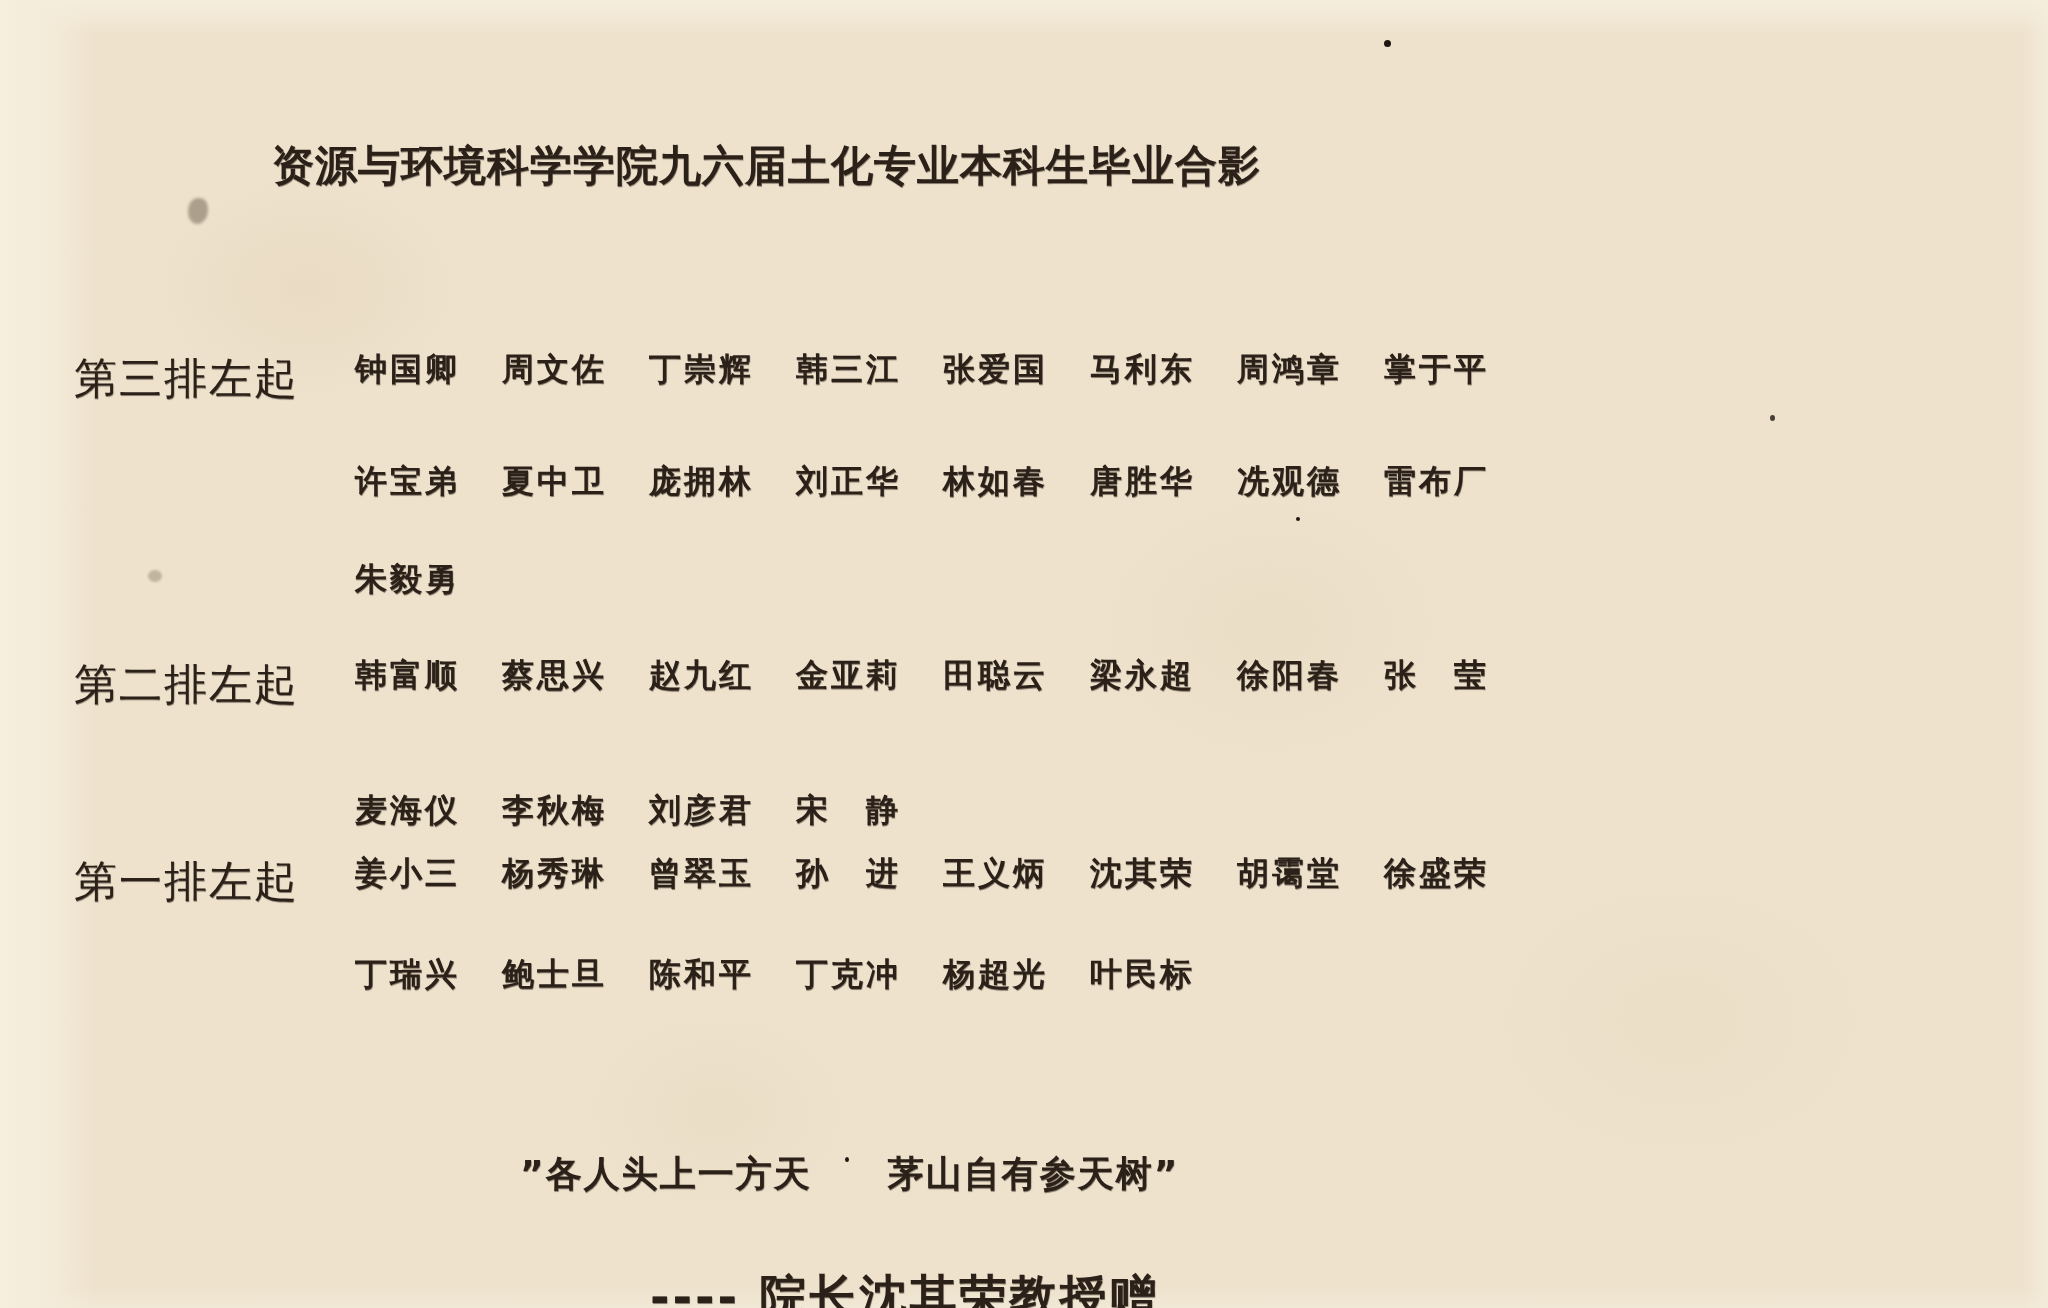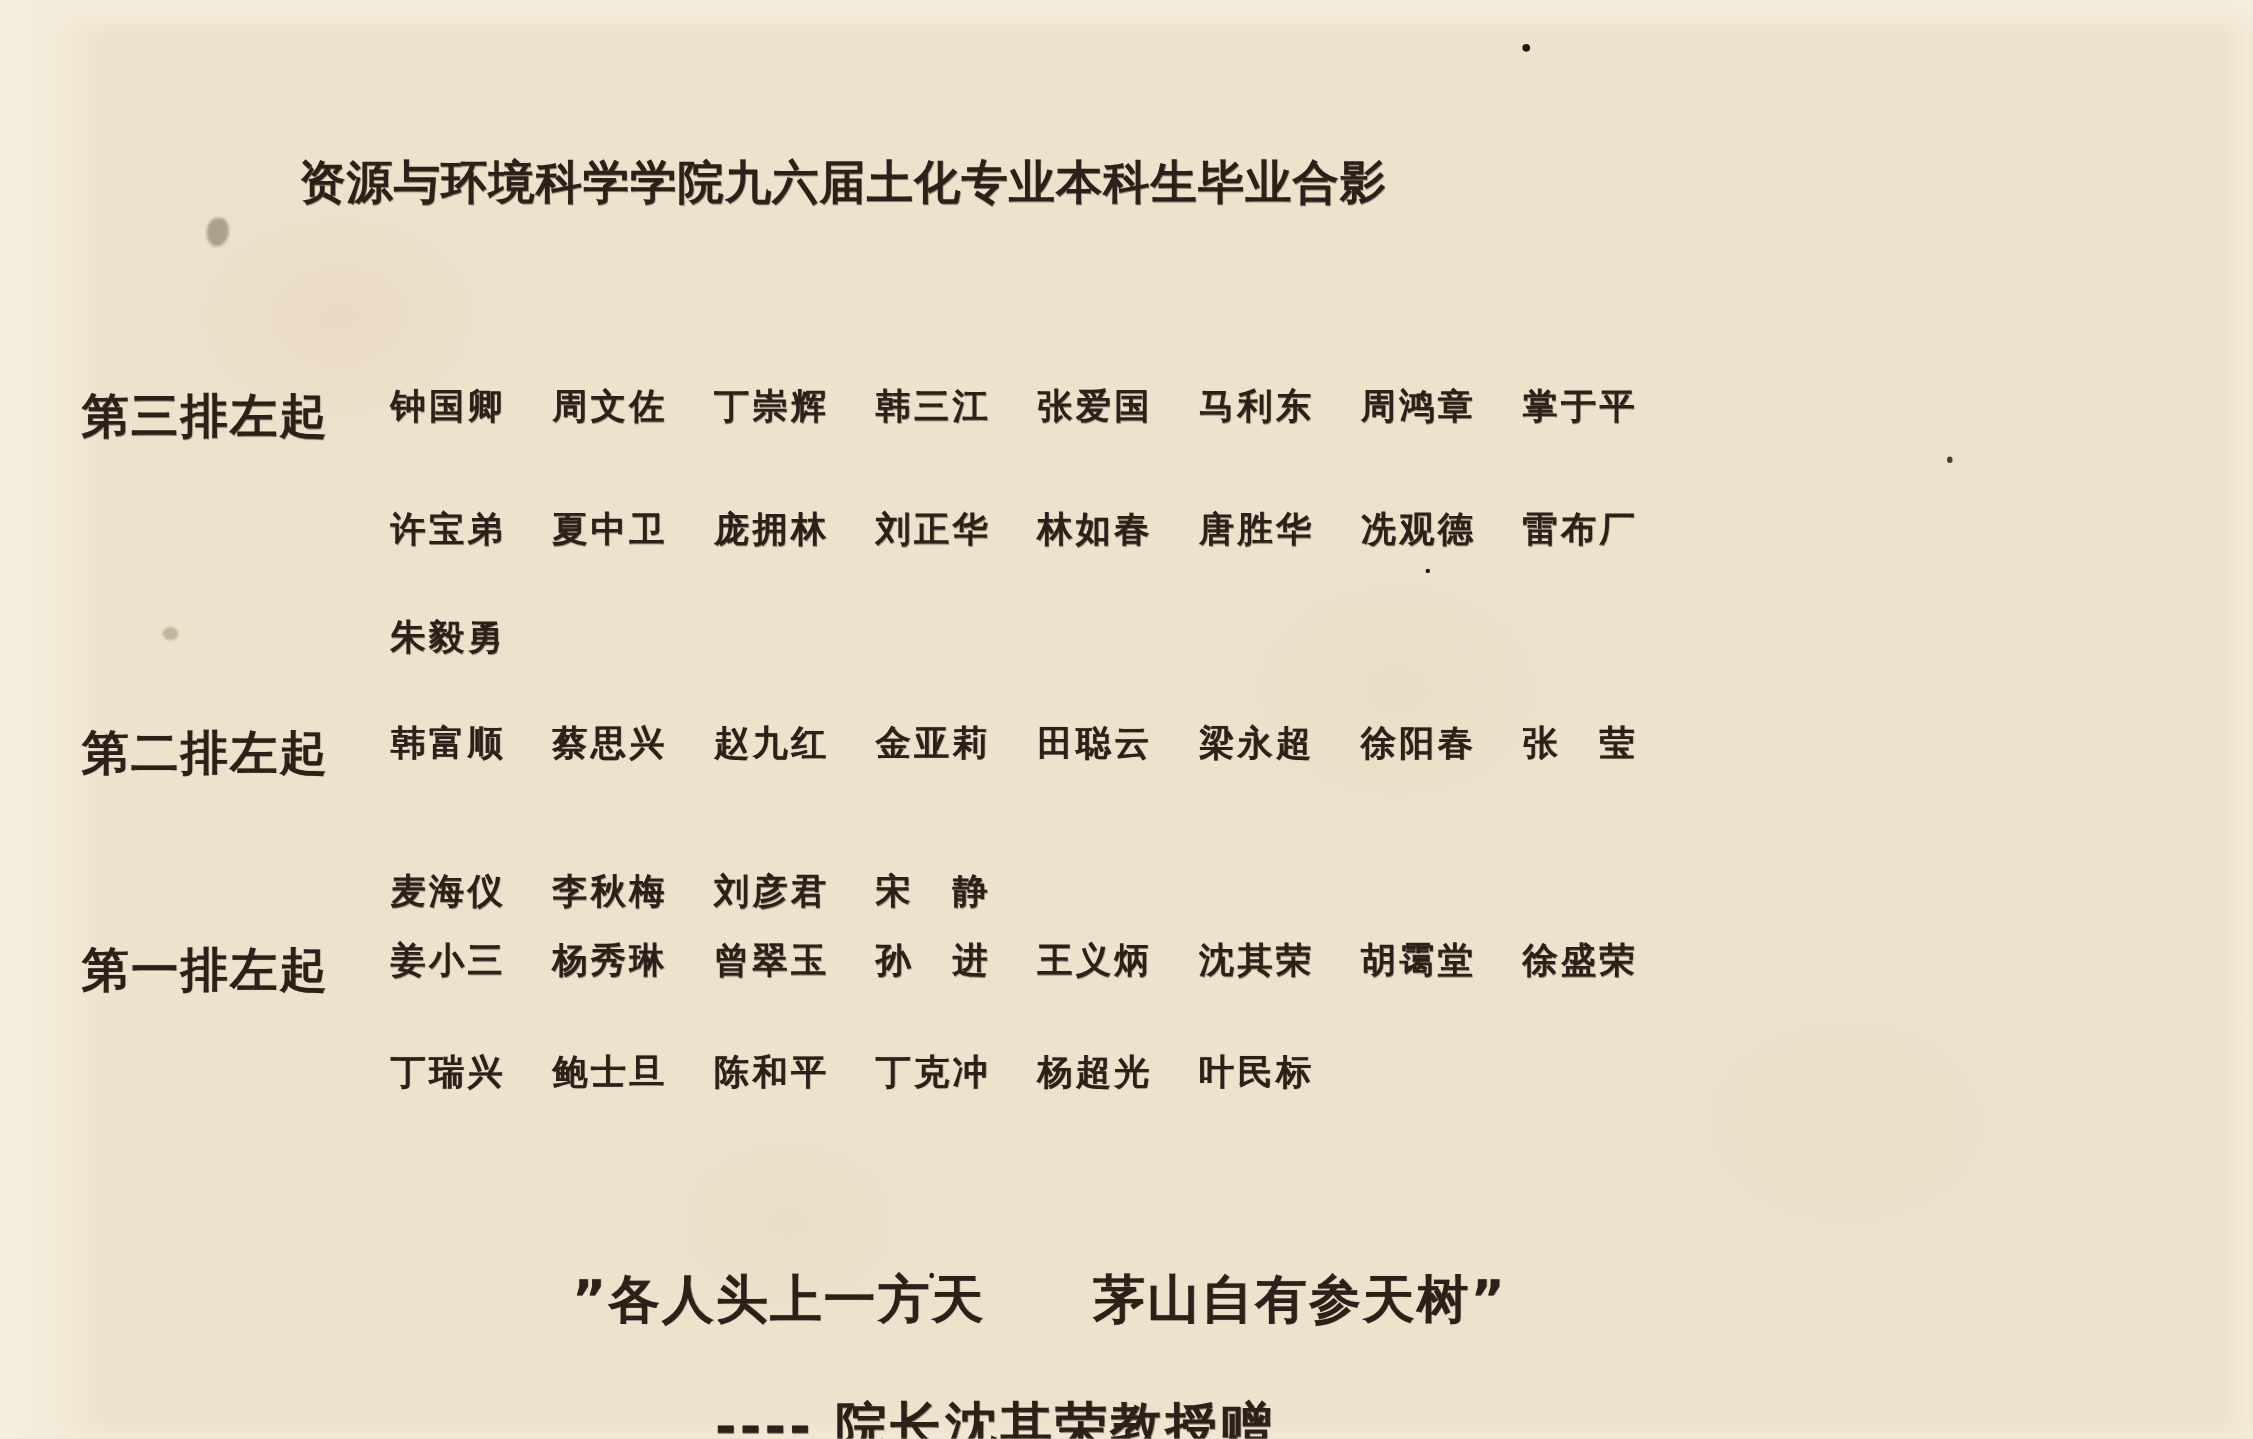--- a/index.html
+++ b/index.html
@@ -27,21 +27,21 @@
     position: absolute;
     left: 272px; top: 138px;
     font-size: 42px; font-weight: 700;
     letter-spacing: 1px;
     white-space: pre;
   }
 
   .row-label {
     position: absolute;
     left: 74px;
-    font-size: 43px; font-weight: 700;
+    font-size: 43px; font-weight: 400;
     letter-spacing: 2px;
     white-space: pre;
     text-align: right;
   }
   .name-line {
     position: absolute;
     left: 355px;
     display: flex;
     gap: 42px;
     font-size: 32px; font-weight: 700;
@@ -56,21 +56,21 @@
   .pos-0-2 { top: 558px; }
   .pos-1-0 { top: 654px; }
   .pos-1-1 { top: 789px; }
   .pos-2-0 { top: 852px; justify-content: flex-end; }
   .pos-2-1 { top: 953px; }
 
   .quote {
     position: absolute;
     left: 520px; top: 1150px;
     font-family: "DejaVu Sans", "Liberation Sans", sans-serif;
-    font-size: 47px; font-weight: 700;
+    font-size: 36px; font-weight: 700;
     letter-spacing: 2px;
     white-space: pre;
   }
   .attribution {
     position: absolute;
     left: 650px; top: 1266px;
     font-family: "DejaVu Sans", "Liberation Sans", sans-serif;
     font-size: 47px; font-weight: 700;
     letter-spacing: 3px;
     white-space: pre;

